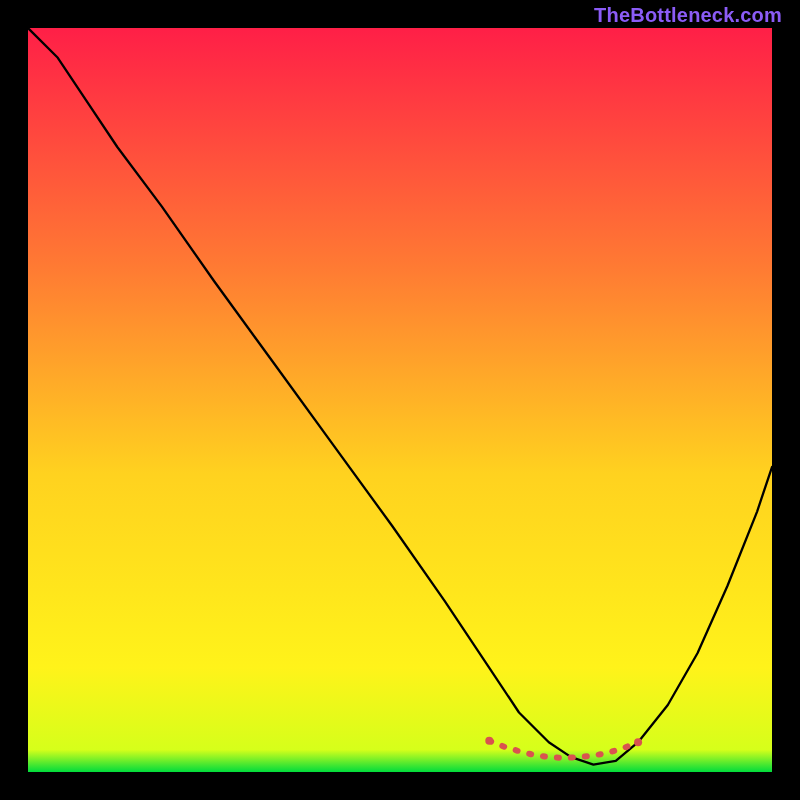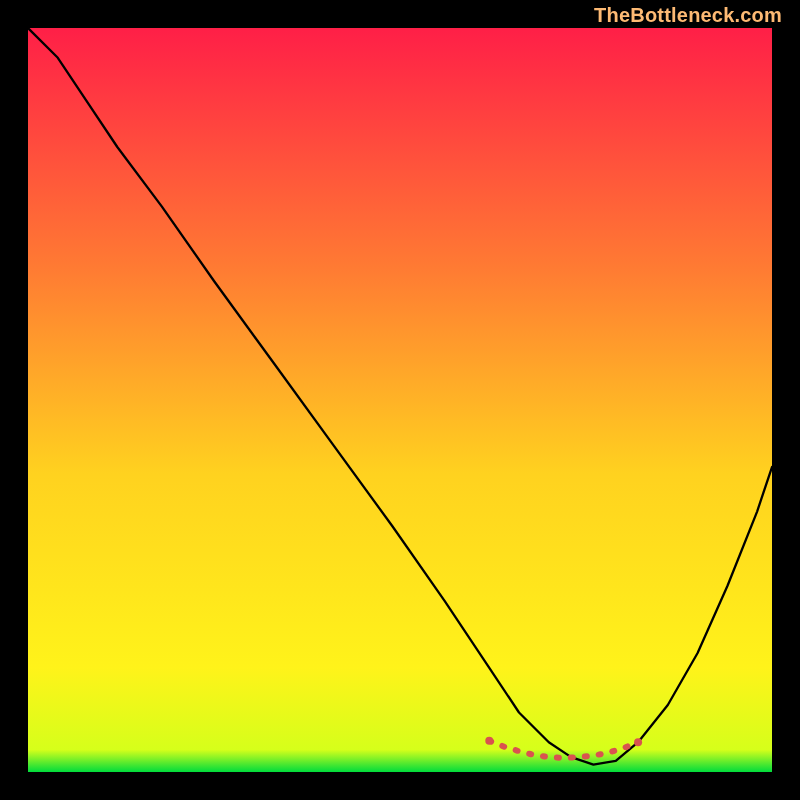--- a/index.html
+++ b/index.html
@@ -14,21 +14,21 @@
   .container {
     width: 800px;
     height: 800px;
     position: relative;
     background: #000;
   }
   .watermark {
     position: absolute;
     top: 4px;
     right: 18px;
-    color: #fdba74;
+    color: #8b5cf6;
     font-size: 20px;
     font-weight: bold;
     z-index: 10;
     letter-spacing: 0.2px;
   }
   .plot-wrap {
     position: absolute;
     left: 28px;
     top: 28px;
     width: 744px;

